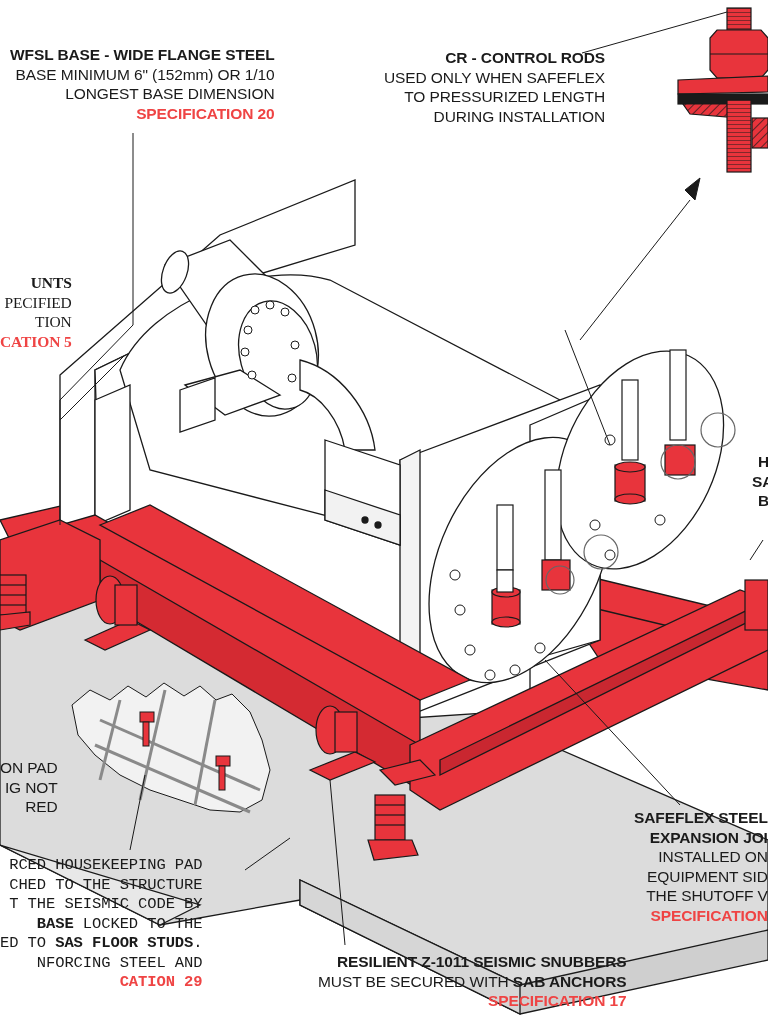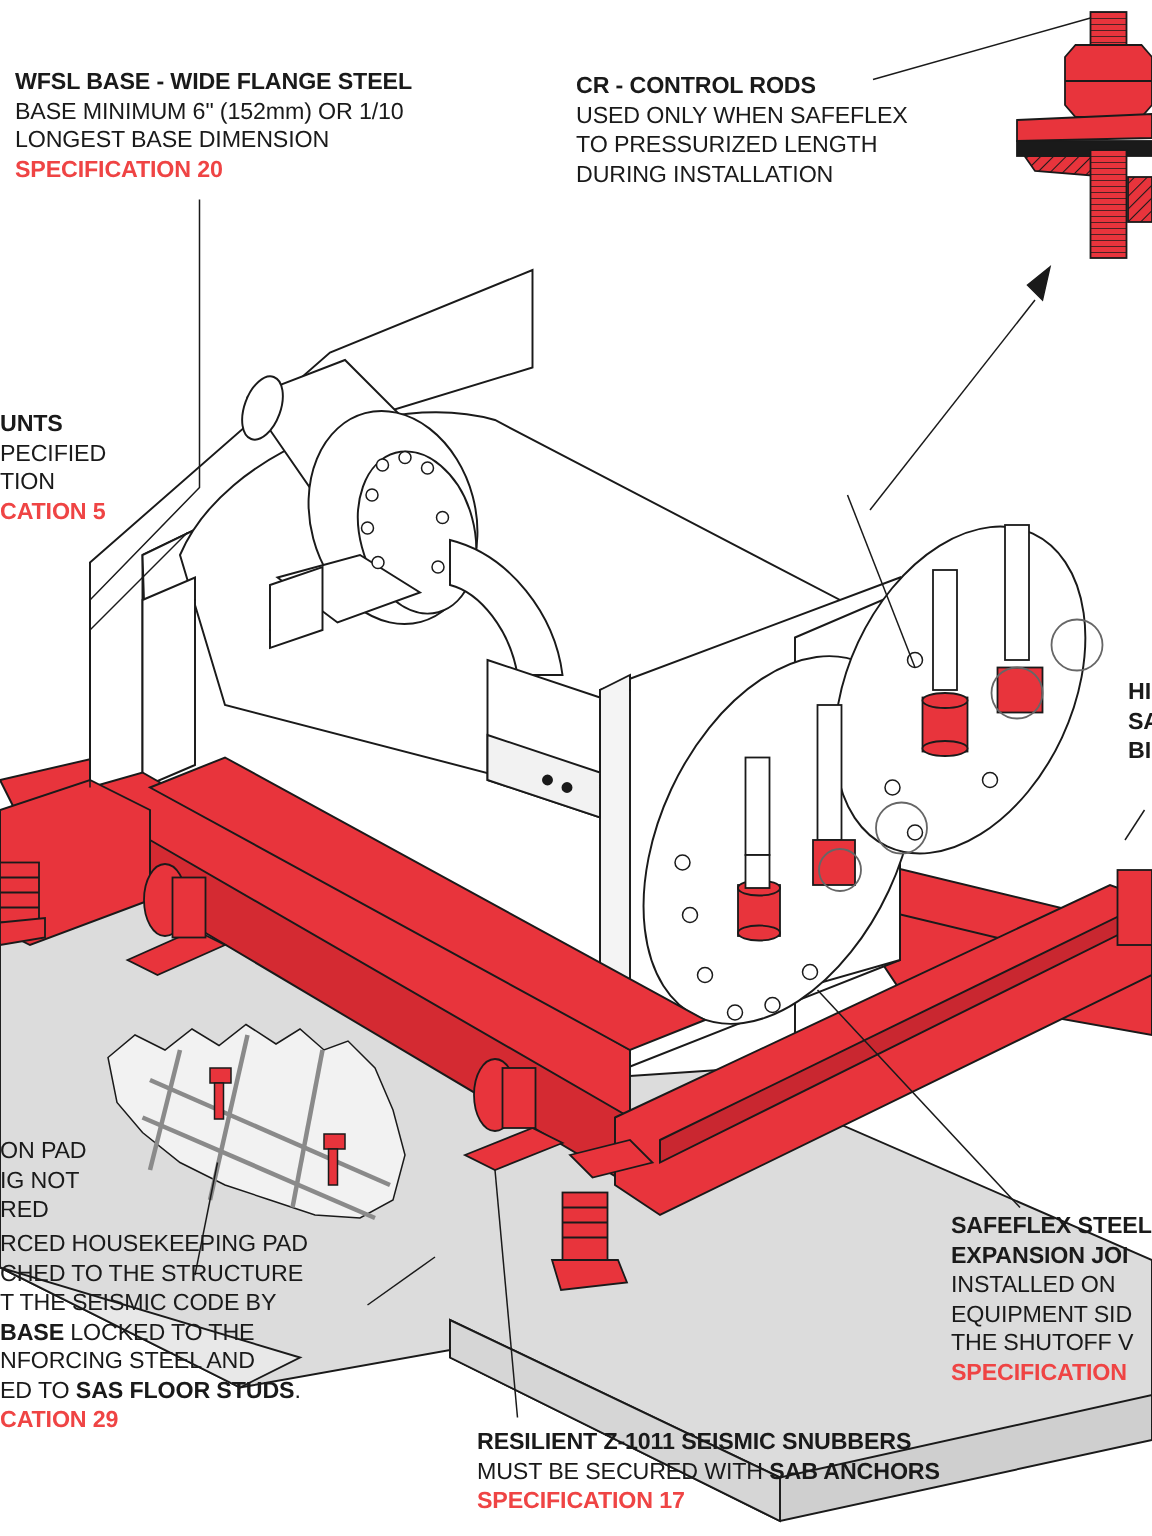--- a/index.html
+++ b/index.html
@@ -1,20 +1,20 @@
 <!DOCTYPE html>
 <html><head>
 <meta charset="utf-8">
 <style>
   html, body { margin: 0; padding: 0; background: #ffffff; }
   body { width: 768px; height: 1024px; overflow: hidden; position: relative;
          font-family: "Liberation Sans", sans-serif; }
   #stage { position: absolute; left: 0; top: 0; width: 768px; height: 1024px; }
   .callout { position: absolute; font-size: 15.5px; line-height: 19.5px; color: #1a1a1a;
-             white-space: nowrap; letter-spacing: -0.1px; }
+             white-space: nowrap; letter-spacing: -0.1px; text-align: right; }
   .callout .t { font-weight: bold; display: block; }
   .callout .l { display: block; }
   .callout .s { display: block; font-weight: bold; color: #ef4444; }
   .callout b { font-weight: bold; }
 </style>
 </head>
 <body>
 
 <div id="stage">
 <svg width="768" height="1024" viewBox="0 0 768 1024" xmlns="http://www.w3.org/2000/svg">
@@ -214,40 +214,40 @@
   <span class="s">SPECIFICATION 20</span>
 </div>
 
 <div class="callout" style="left:384px; top:48px;">
   <span class="t">CR - CONTROL RODS</span>
   <span class="l">USED ONLY WHEN SAFEFLEX</span>
   <span class="l">TO PRESSURIZED LENGTH</span>
   <span class="l">DURING INSTALLATION</span>
 </div>
 
-<div class="callout" style="left:0px; top:273px;">
+<div class="callout" style="left:0px; top:273px;font-family:Liberation Serif, serif;">
   <span class="t">UNTS</span>
   <span class="l">PECIFIED</span>
   <span class="l">TION</span>
   <span class="s">CATION 5</span>
 </div>
 
 <div class="callout" style="left:0px; top:758px;">
   <span class="l">ON PAD</span>
   <span class="l">IG NOT</span>
   <span class="l">RED</span>
 </div>
 
-<div class="callout" style="left:0px; top:820px;">
+<div class="callout" style="left:0px; top:856px;font-family:Liberation Mono, monospace;">
   <span class="l">RCED HOUSEKEEPING PAD</span>
   <span class="l">CHED TO THE STRUCTURE</span>
   <span class="l">T THE SEISMIC CODE BY</span>
   <span class="l"><b>BASE</b><span> LOCKED TO THE</span></span>
+  <span class="l"><span>ED TO </span><b>SAS FLOOR STUDS</b><span>.</span></span>
   <span class="l">NFORCING STEEL AND</span>
-  <span class="l"><span>ED TO </span><b>SAS FLOOR STUDS</b><span>.</span></span>
   <span class="s">CATION 29</span>
 </div>
 
 <div class="callout" style="left:318px; top:952px;">
   <span class="t">RESILIENT Z-1011 SEISMIC SNUBBERS</span>
   <span class="l"><span>MUST BE SECURED WITH </span><b>SAB ANCHORS</b></span>
   <span class="s">SPECIFICATION 17</span>
 </div>
 
 <div class="callout" style="left:634px; top:808px;">

